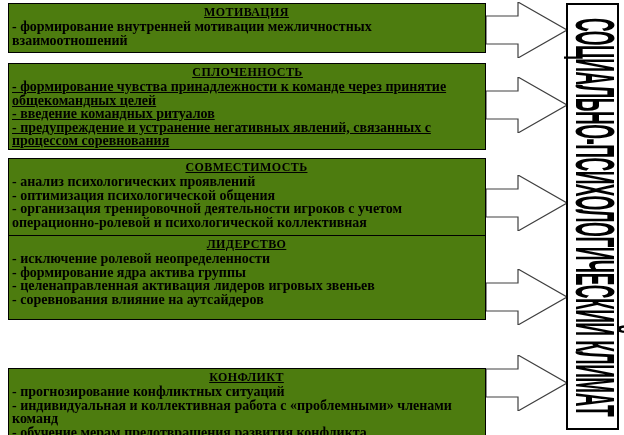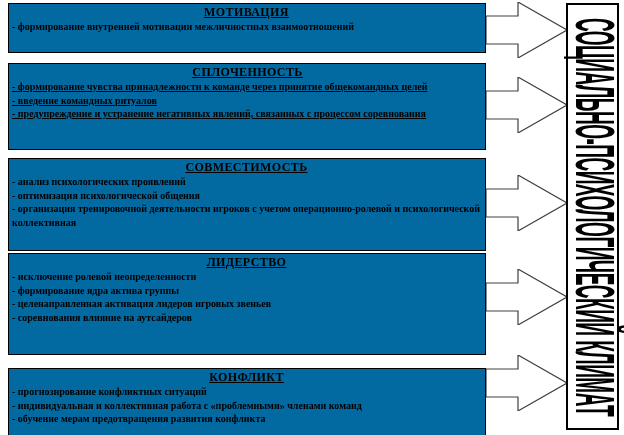--- a/index.html
+++ b/index.html
@@ -2,31 +2,31 @@
 <html><head>
 <meta charset="utf-8">
 <style>
   html,body{margin:0;padding:0;background:#fff;}
   .canvas{
     position:relative;width:624px;height:435px;background:#ffffff;
     font-family:"Liberation Serif",serif;color:#000;overflow:hidden;
   }
   .fbox{
     position:absolute;left:8px;width:478px;box-sizing:border-box;
-    border:1.5px solid #000;background:#0369a1;padding:1px 4px 1px 3px;
+    border:1.5px solid #000;background:#4d7c0f;padding:1px 4px 1px 3px;
   }
   .fbox .title{
     text-align:center;font-weight:bold;text-decoration:underline;
     font-size:12px;line-height:15px;letter-spacing:.4px;
   }
-  .fbox .item{font-weight:bold;font-size:10px;line-height:13.5px;}
+  .fbox .item{font-weight:bold;font-size:14px;line-height:13.5px;}
   #box-1{top:3px;height:50px;}
   #box-2{top:63px;height:87px;padding-right:2px;text-decoration:underline;}
   #box-3{top:158px;height:93px;}
-  #box-4{top:253px;height:102px;}
+  #box-4{top:235px;height:85px;}
   #box-5{top:329px;height:78px;margin-top:39px;}
   
   #box-2 .item:nth-of-type(4){max-width:420px;}
   .arrow{position:absolute;left:486px;width:81px;height:56px;}
   #arrow-1{top:2px;}
   #arrow-2{top:77px;}
   #arrow-3{top:175px;}
   #arrow-4{top:269px;}
   #arrow-5{top:355px;}
   .result-bar{

